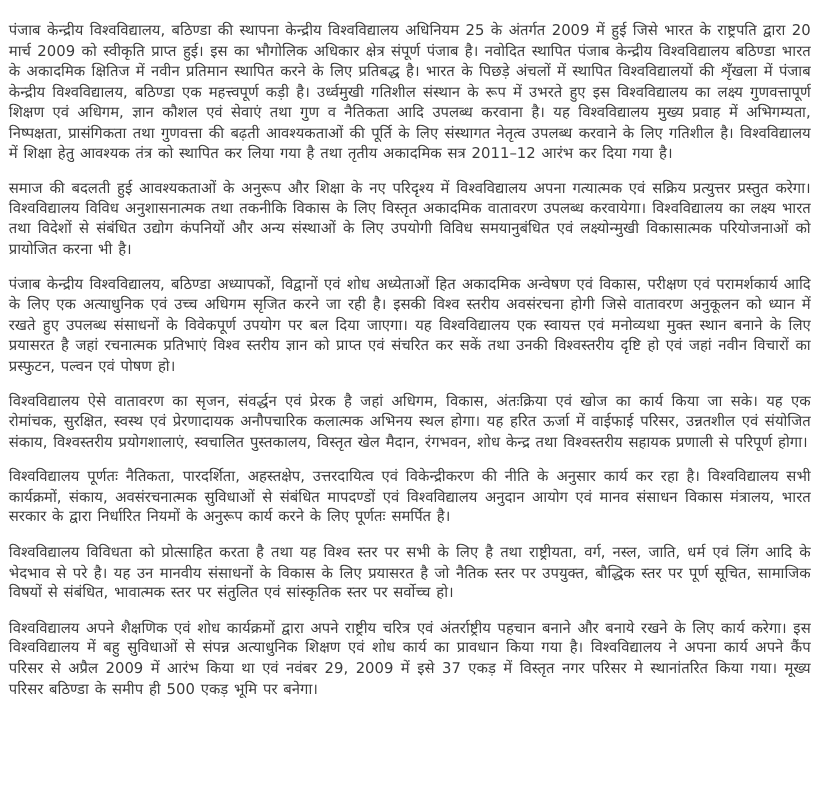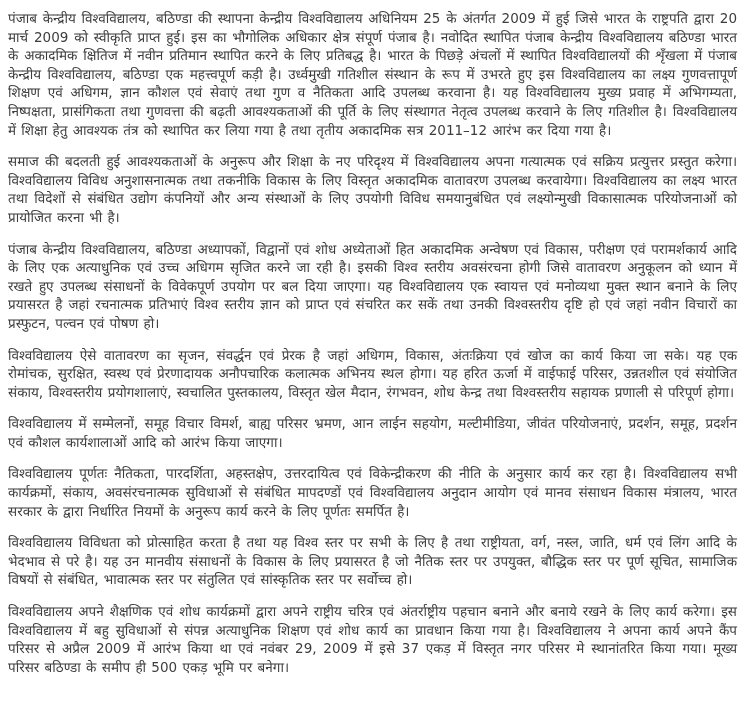--- a/index.html
+++ b/index.html
@@ -10,21 +10,21 @@
   body {
     width: 745px;
     height: 720px;
     overflow: hidden;
     font-family: "DejaVu Sans", sans-serif;
   }
   .page {
     box-sizing: border-box;
     width: 745px;
     height: 720px;
-    padding: 9px 8px 0 8px;
+    padding: 19px 8px 0 8px;
     color: #3d3d3d;
     background: #ffffff;
   }
   .para {
     margin: 0 0 13px 0;
     font-size: 13.5px;
     line-height: 18.6px;
     text-align: justify;
     text-justify: inter-word;
     color: #3d3d3d;
@@ -35,17 +35,16 @@
   }
 </style>
 </head>
 <body>
 
 <div class="page">
   <p class="para">पंजाब केन्द्रीय विश्वविद्यालय, बठिण्डा की स्थापना केन्द्रीय विश्वविद्यालय अधिनियम 25 के अंतर्गत 2009 में हुई जिसे भारत के राष्ट्रपति द्वारा 20 मार्च 2009 को स्वीकृति प्राप्त हुई। इस का भौगोलिक अधिकार क्षेत्र संपूर्ण पंजाब है। नवोदित स्थापित पंजाब केन्द्रीय विश्वविद्यालय बठिण्डा भारत के अकादमिक क्षितिज में नवीन प्रतिमान स्थापित करने के लिए प्रतिबद्ध है। भारत के पिछड़े अंचलों में स्थापित विश्वविद्यालयों की शृँखला में पंजाब केन्द्रीय विश्वविद्यालय, बठिण्डा एक महत्त्वपूर्ण कड़ी है। उर्ध्वमुखी गतिशील संस्थान के रूप में उभरते हुए इस विश्वविद्यालय का लक्ष्य गुणवत्तापूर्ण शिक्षण एवं अधिगम, ज्ञान कौशल एवं सेवाएं तथा गुण व नैतिकता आदि उपलब्ध करवाना है। यह विश्वविद्यालय मुख्य प्रवाह में अभिगम्यता, निष्पक्षता, प्रासंगिकता तथा गुणवत्ता की बढ़ती आवश्यकताओं की पूर्ति के लिए संस्थागत नेतृत्व उपलब्ध करवाने के लिए गतिशील है। विश्वविद्यालय में शिक्षा हेतु आवश्यक तंत्र को स्थापित कर लिया गया है तथा तृतीय अकादमिक सत्र 2011–12 आरंभ कर दिया गया है।</p>
   <p class="para">समाज की बदलती हुई आवश्यकताओं के अनुरूप और शिक्षा के नए परिदृश्य में विश्वविद्यालय अपना गत्यात्मक एवं सक्रिय प्रत्युत्तर प्रस्तुत करेगा। विश्वविद्यालय विविध अनुशासनात्मक तथा तकनीकि विकास के लिए विस्तृत अकादमिक वातावरण उपलब्ध करवायेगा। विश्वविद्यालय का लक्ष्य भारत तथा विदेशों से संबंधित उद्योग कंपनियों और अन्य संस्थाओं के लिए उपयोगी विविध समयानुबंधित एवं लक्ष्योन्मुखी विकासात्मक परियोजनाओं को प्रायोजित करना भी है।</p>
   <p class="para">पंजाब केन्द्रीय विश्वविद्यालय, बठिण्डा अध्यापकों, विद्वानों एवं शोध अध्येताओं हित अकादमिक अन्वेषण एवं विकास, परीक्षण एवं परामर्शकार्य आदि के लिए एक अत्याधुनिक एवं उच्च अधिगम सृजित करने जा रही है। इसकी विश्व स्तरीय अवसंरचना होगी जिसे वातावरण अनुकूलन को ध्यान में रखते हुए उपलब्ध संसाधनों के विवेकपूर्ण उपयोग पर बल दिया जाएगा। यह विश्वविद्यालय एक स्वायत्त एवं मनोव्यथा मुक्त स्थान बनाने के लिए प्रयासरत है जहां रचनात्मक प्रतिभाएं विश्व स्तरीय ज्ञान को प्राप्त एवं संचरित कर सकें तथा उनकी विश्वस्तरीय दृष्टि हो एवं जहां नवीन विचारों का प्रस्फुटन, पल्वन एवं पोषण हो।</p>
   <p class="para">विश्वविद्यालय ऐसे वातावरण का सृजन, संवर्द्धन एवं प्रेरक है जहां अधिगम, विकास, अंतःक्रिया एवं खोज का कार्य किया जा सके। यह एक रोमांचक, सुरक्षित, स्वस्थ एवं प्रेरणादायक अनौपचारिक कलात्मक अभिनय स्थल होगा। यह हरित ऊर्जा में वाईफाई परिसर, उन्नतशील एवं संयोजित संकाय, विश्वस्तरीय प्रयोगशालाएं, स्वचालित पुस्तकालय, विस्तृत खेल मैदान, रंगभवन, शोध केन्द्र तथा विश्वस्तरीय सहायक प्रणाली से परिपूर्ण होगा।</p>
-  <p class="para">विश्वविद्यालय में सम्मेलनों, समूह विचार विमर्श, बाह्य परिसर भ्रमण, आन लाईन सहयोग, मल्टीमीडिया, जीवंत परियोजनाएं, प्रदर्शन, समूह, प्रदर्शन एवं कौशल कार्यशालाओं आदि को आरंभ किया जाएगा।</p>
   <p class="para">विश्वविद्यालय पूर्णतः नैतिकता, पारदर्शिता, अहस्तक्षेप, उत्तरदायित्व एवं विकेन्द्रीकरण की नीति के अनुसार कार्य कर रहा है। विश्वविद्यालय सभी कार्यक्रमों, संकाय, अवसंरचनात्मक सुविधाओं से संबंधित मापदण्डों एवं विश्वविद्यालय अनुदान आयोग एवं मानव संसाधन विकास मंत्रालय, भारत सरकार के द्वारा निर्धारित नियमों के अनुरूप कार्य करने के लिए पूर्णतः समर्पित है।</p>
   <p class="para">विश्वविद्यालय विविधता को प्रोत्साहित करता है तथा यह विश्व स्तर पर सभी के लिए है तथा राष्ट्रीयता, वर्ग, नस्ल, जाति, धर्म एवं लिंग आदि के भेदभाव से परे है। यह उन मानवीय संसाधनों के विकास के लिए प्रयासरत है जो नैतिक स्तर पर उपयुक्त, बौद्धिक स्तर पर पूर्ण सूचित, सामाजिक विषयों से संबंधित, भावात्मक स्तर पर संतुलित एवं सांस्कृतिक स्तर पर सर्वोच्च हो।</p>
   <p class="para">विश्वविद्यालय अपने शैक्षणिक एवं शोध कार्यक्रमों द्वारा अपने राष्ट्रीय चरित्र एवं अंतर्राष्ट्रीय पहचान बनाने और बनाये रखने के लिए कार्य करेगा। इस विश्वविद्यालय में बहु सुविधाओं से संपन्न अत्याधुनिक शिक्षण एवं शोध कार्य का प्रावधान किया गया है। विश्वविद्यालय ने अपना कार्य अपने कैंप परिसर से अप्रैल 2009 में आरंभ किया था एवं नवंबर 29, 2009 में इसे 37 एकड़ में विस्तृत नगर परिसर मे स्थानांतरित किया गया। मूख्य परिसर बठिण्डा के समीप ही 500 एकड़ भूमि पर बनेगा।</p>
 </div>
 
 </body></html>

